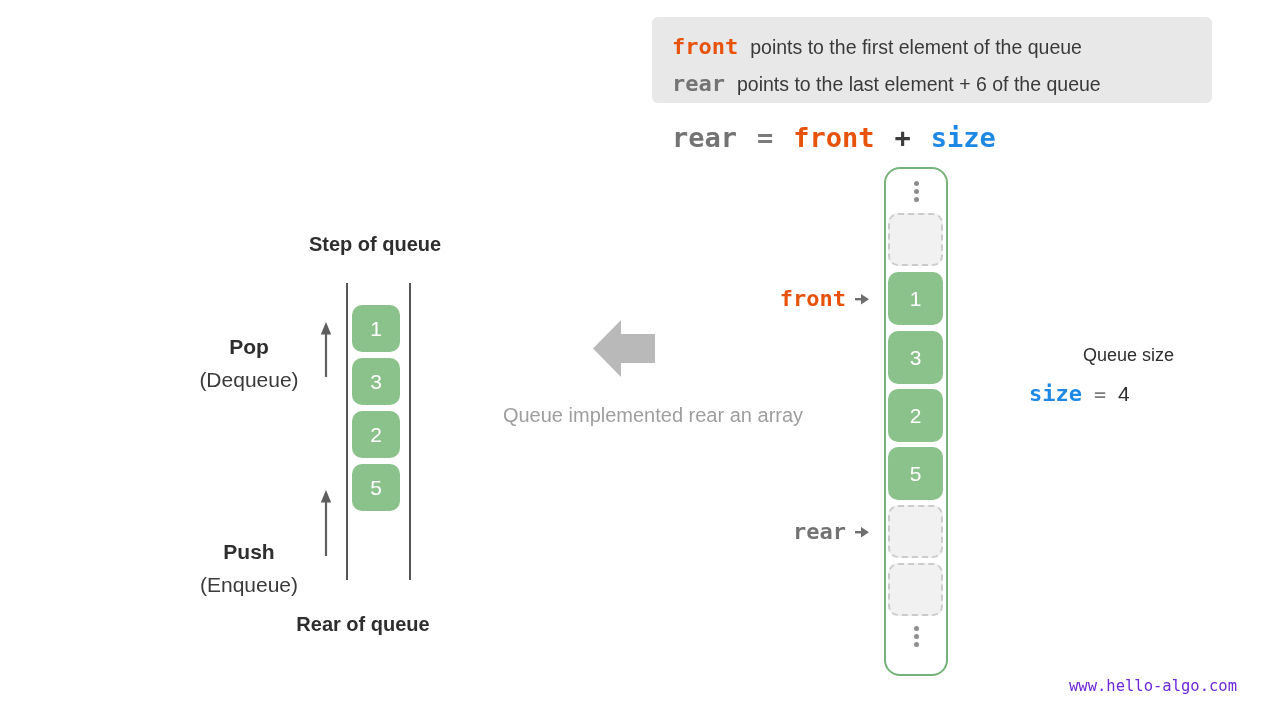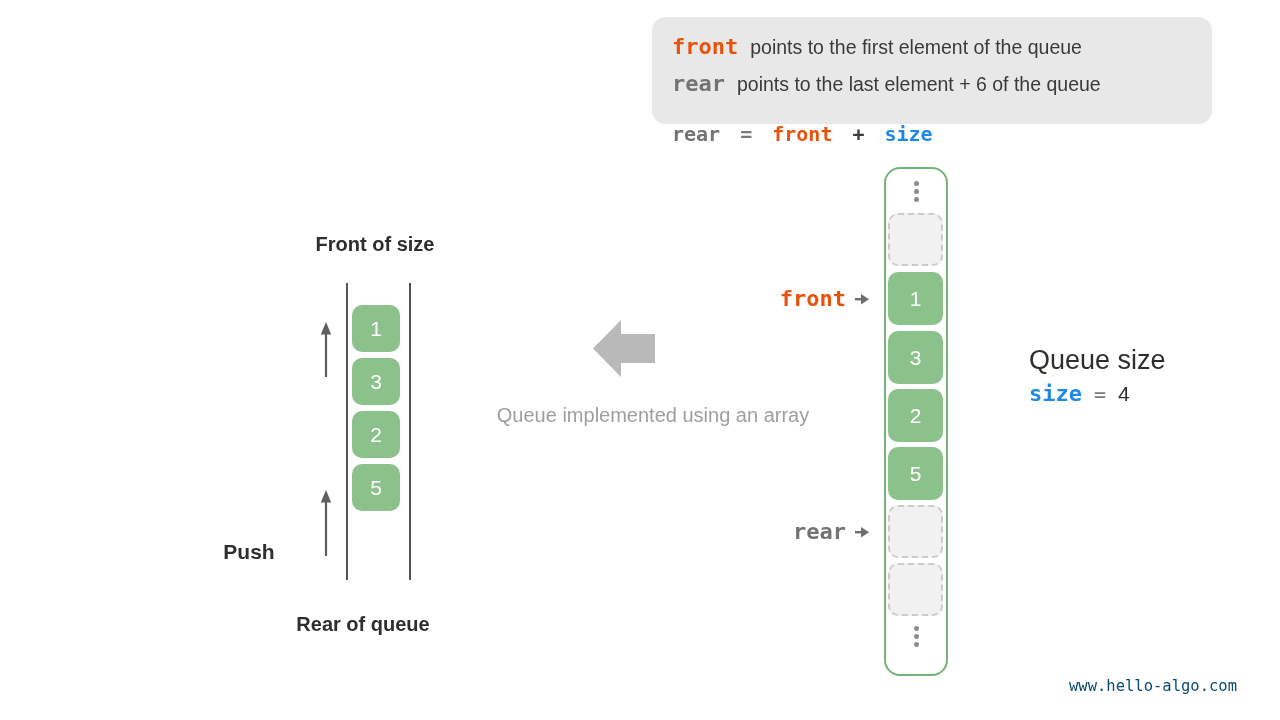--- a/index.html
+++ b/index.html
@@ -4,27 +4,27 @@
 <style>
   html,body{margin:0;padding:0;background:#fff;}
   .canvas{position:relative;width:1280px;height:720px;background:#ffffff;overflow:hidden;
           font-family:"Liberation Sans",sans-serif;color:#2f2f2f;}
   .abs{position:absolute;}
   .orange{color:#E8530C;}
   .teal{color:#737373;}
   .blue{color:#1E88E5;}
 
   
-  .legend{left:652px;top:17px;width:560px;height:107px;background:#E8E8E8;border-radius:14px;
+  .legend{left:652px;top:17px;width:560px;height:86px;background:#E8E8E8;border-radius:6px;
           padding:11px 0 0 20px;box-sizing:border-box;}
   .legend-line{height:37px;line-height:37px;font-size:19.5px;color:#3a3a3a;white-space:nowrap;}
   .legend-code{font-family:"DejaVu Sans Mono",monospace;font-weight:bold;font-size:22px;margin-right:12px;}
 
   
-  .formula{left:672px;top:122px;font-size:20px;white-space:nowrap;}
+  .formula{left:672px;top:122px;font-size:27px;white-space:nowrap;}
   .formula .tok{font-family:"DejaVu Sans Mono",monospace;font-weight:bold;}
   .formula .tok + .tok{margin-left:20px;}
   .tok-eq{color:#7a7a7a;}
   .tok-plus{color:#3c3c3c;}
 
   
   .h-label{width:200px;text-align:center;font-weight:bold;font-size:20px;color:#2e2e2e;}
   .front-label{left:275px;top:233px;}
   .rear-label{left:263px;top:613px;}
   .vline{width:2px;background:#555555;top:283px;height:297px;}
@@ -48,79 +48,84 @@
   .slot-filled{background:#8BC28B;color:#fff;font-size:21px;display:flex;align-items:center;justify-content:center;}
   .slot-empty{background:#F1F1F1;border:2px dashed #CBCBCB;}
   .vdots{position:absolute;left:0;width:100%;display:flex;flex-direction:column;align-items:center;gap:3px;}
   .vdots i{width:5px;height:5px;border-radius:50%;background:#8d8d8d;}
   .pointer{position:absolute;right:410px;height:27px;display:flex;align-items:center;gap:9px;}
   .pointer .plabel{font-family:"DejaVu Sans Mono",monospace;font-weight:bold;font-size:22px;}
   .front-pointer{top:285px;}
   .rear-pointer{top:518px;}
 
   
-  .qsize-title{left:1029px;top:345px;font-size:27px;color:#2e2e2e;}
+  .qsize-title{left:1083px;top:345px;font-size:18px;color:#2e2e2e;}
   .qsize-line{left:1029px;top:381px;display:flex;align-items:baseline;gap:12px;white-space:nowrap;}
   .qsize-var{font-family:"DejaVu Sans Mono",monospace;font-weight:bold;font-size:22px;}
   .qsize-eq{font-family:"DejaVu Sans Mono",monospace;font-size:20px;color:#7a7a7a;}
   .qsize-val{font-size:21px;color:#2f2f2f;}
 
   
   .step-badge{left:36px;top:640px;width:146px;height:53px;border:2px solid #A3A3A3;border-radius:10px;
               background:#F6F6F6;box-sizing:border-box;display:flex;align-items:center;justify-content:center;
               font-family:"DejaVu Sans Mono",monospace;font-weight:bold;font-size:25px;color:#8B8B8B;}
 
-  .watermark{right:43px;top:677px;font-family:"DejaVu Sans Mono",monospace;font-size:15.5px;color:#0c4a6e;margin-left:48px;}
+  .watermark{right:43px;top:677px;font-family:"DejaVu Sans Mono",monospace;font-size:15.5px;color:#6d28d9;margin-left:48px;}
 </style>
 </head>
 <body>
 
 <div class="canvas">
 
   <div class="abs legend">
     <div class="legend-line">
       <span class="legend-code orange">front</span><span>points to the first element of the queue</span>
     </div>
     <div class="legend-line">
       <span class="legend-code teal">rear</span><span>points to the last element + 6 of the queue</span>
     </div>
   </div>
 
   <div class="abs formula">
     <span class="tok teal">rear</span><span class="tok tok-eq">=</span><span class="tok orange">front</span><span class="tok tok-plus">+</span><span class="tok blue">size</span>
   </div>
 
-  <div class="abs h-label front-label">Front of size</div>
+  <div class="abs h-label front-label">Step of queue</div>
   <div class="abs h-label rear-label">Rear of queue</div>
 
   <div class="abs vline vline-l"></div>
   <div class="abs vline vline-r"></div>
 
   <div class="abs lcell" style="top:305px;">1</div>
   <div class="abs lcell" style="top:358px;">3</div>
   <div class="abs lcell" style="top:411px;">2</div>
   <div class="abs lcell" style="top:464px;">5</div>
 
+  <div class="abs op-group pop-group">
+    <div class="op-title">Pop</div>
+    <div class="op-sub">(Dequeue)</div>
+  </div>
   <div class="abs op-group push-group">
     <div class="op-title">Push</div>
+    <div class="op-sub">(Enqueue)</div>
   </div>
 
   <svg class="abs" style="left:318px;top:321px;" width="16" height="57" viewBox="0 0 16 57">
     <line x1="8" y1="56" x2="8" y2="12" stroke="#5f5f5f" stroke-width="2.2"></line>
     <path d="M8 1 L2.8 13.5 L13.2 13.5 Z" fill="#5f5f5f"></path>
   </svg>
   <svg class="abs" style="left:318px;top:489px;" width="16" height="68" viewBox="0 0 16 68">
     <line x1="8" y1="67" x2="8" y2="12" stroke="#5f5f5f" stroke-width="2.2"></line>
     <path d="M8 1 L2.8 13.5 L13.2 13.5 Z" fill="#5f5f5f"></path>
   </svg>
 
   <svg class="abs" style="left:593px;top:320px;" width="62" height="57" viewBox="0 0 62 57">
     <path d="M0 28.5 L28 0 V14 H62 V43 H28 V57 Z" fill="#B9B9B9"></path>
   </svg>
-  <div class="abs caption">Queue implemented using an array</div>
+  <div class="abs caption">Queue implemented rear an array</div>
 
   <div class="abs rcontainer">
     <div class="vdots" style="top:12px;">
         <i></i>
         <i></i>
         <i></i>
       </div>
     <div class="slot slot-empty" style="top:44px;"></div>
     <div class="slot slot-filled" style="top:103px;">1</div>
     <div class="slot slot-filled" style="top:162px;">3</div>

